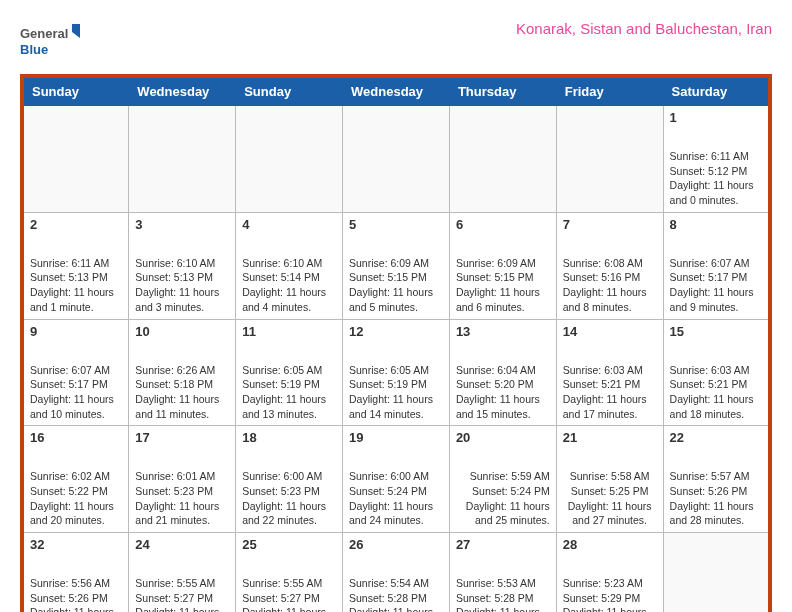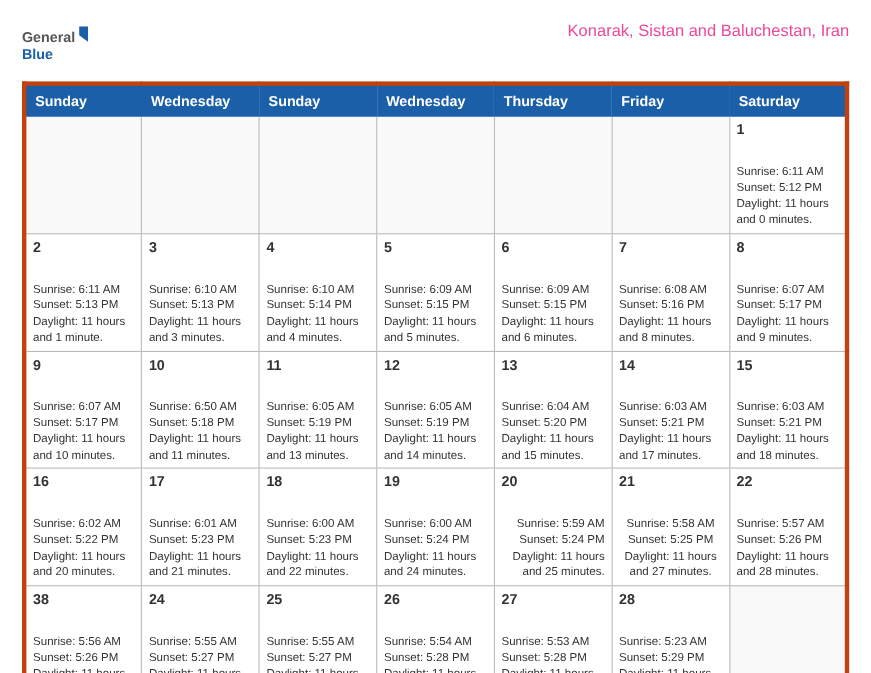--- a/index.html
+++ b/index.html
@@ -171,21 +171,21 @@
       <tr>
         <td>
           <span class="day-num">9</span>
           <div class="day-info" style="white-space: pre-line;">Sunrise: 6:07 AM
 Sunset: 5:17 PM
 Daylight: 11 hours
 and 10 minutes.</div>
         </td>
         <td>
           <span class="day-num">10</span>
-          <div class="day-info" style="white-space: pre-line;">Sunrise: 6:50 AM
+          <div class="day-info" style="white-space: pre-line;">Sunrise: 6:26 AM
 Sunset: 5:18 PM
 Daylight: 11 hours
 and 11 minutes.</div>
         </td>
         <td>
           <span class="day-num">11</span>
           <div class="day-info" style="white-space: pre-line;">Sunrise: 6:05 AM
 Sunset: 5:19 PM
 Daylight: 11 hours
 and 13 minutes.</div>
@@ -265,21 +265,21 @@
         <td>
           <span class="day-num">22</span>
           <div class="day-info" style="white-space: pre-line;">Sunrise: 5:57 AM
 Sunset: 5:26 PM
 Daylight: 11 hours
 and 28 minutes.</div>
         </td>
       </tr>
       <tr>
         <td>
-          <span class="day-num">38</span>
+          <span class="day-num">32</span>
           <div class="day-info" style="white-space: pre-line;">Sunrise: 5:56 AM
 Sunset: 5:26 PM
 Daylight: 11 hours
 and 29 minutes.</div>
         </td>
         <td>
           <span class="day-num">24</span>
           <div class="day-info" style="white-space: pre-line;">Sunrise: 5:55 AM
 Sunset: 5:27 PM
 Daylight: 11 hours

